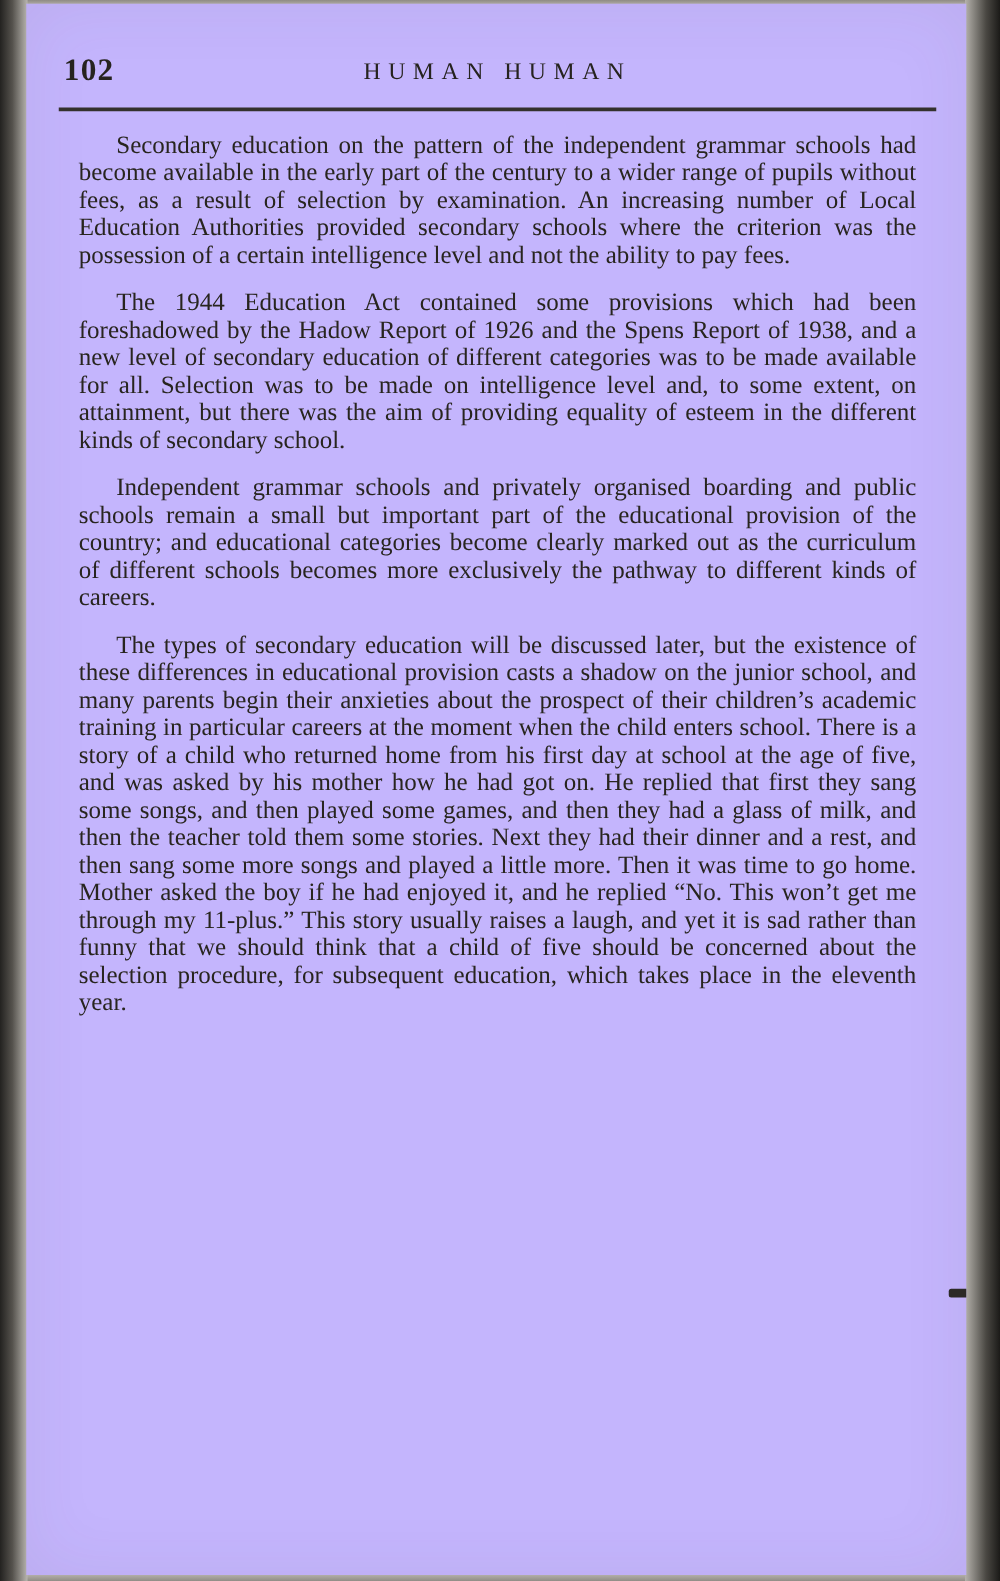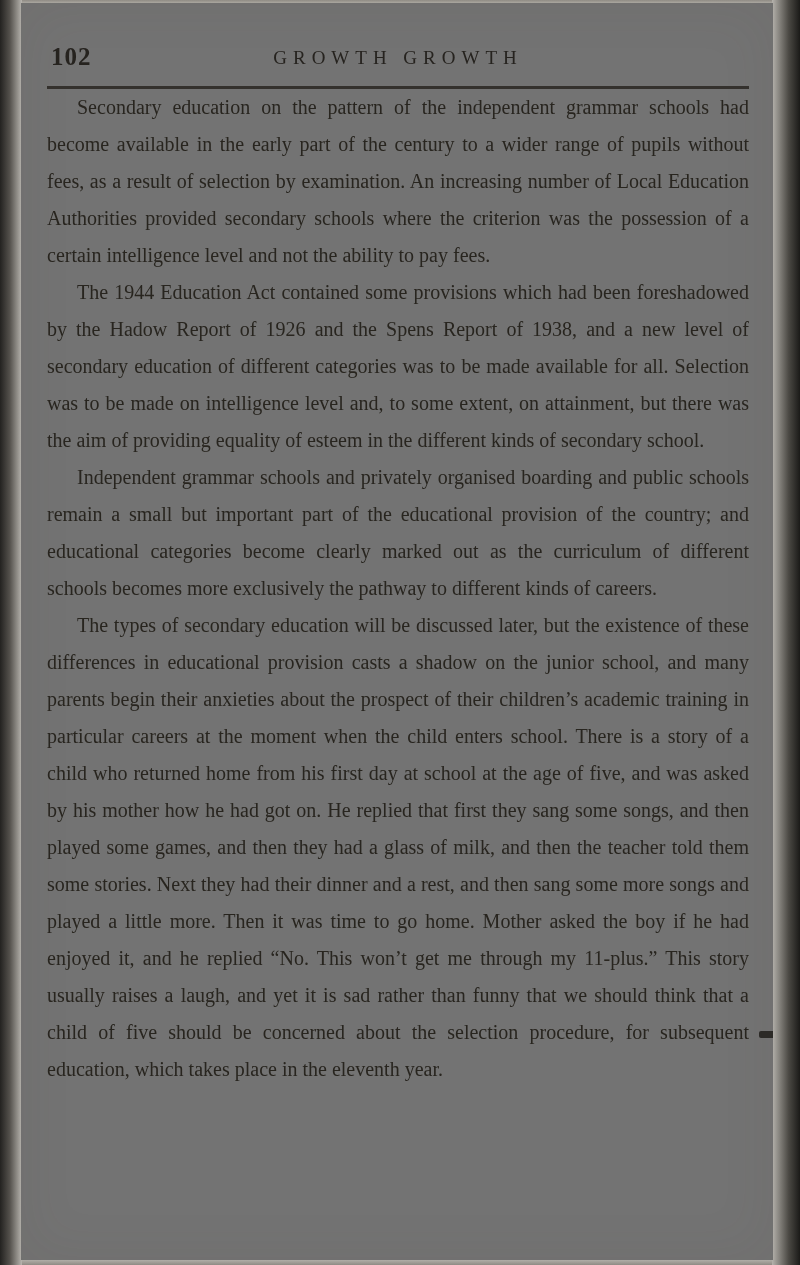--- a/index.html
+++ b/index.html
@@ -37,21 +37,21 @@
   }
   .edge-bottom {
     position: absolute;
     left: 0; right: 0; bottom: 0;
     height: 8px;
     background: linear-gradient(0deg, #8f8b84, #c6c3bd);
   }
   .paper {
     position: absolute;
     left: 21px; right: 27px; top: 3px; bottom: 5px;
-    background: #737373;
+    background: #c4b5fd;
     box-shadow: inset 0 0 55px rgba(90,80,60,0.08);
   }
   .page-inner {
     position: relative;
     height: 100%;
     padding: 40px 24px 0 26px;
     color: #26231f;
   }
   .header-row {
     position: relative;
@@ -81,24 +81,24 @@
   }
   .section-heading {
     font-size: 24px;
     font-weight: normal;
     letter-spacing: 0.5px;
     margin: 63px 0 7px 0;
     white-space: nowrap;
   }
   p.body-para {
     font-size: 20px;
-    line-height: 37px;
+    line-height: 22px;
     text-align: justify;
     text-indent: 30px;
-    margin: 0;
+    margin: 16px;
     color: #28251f;
   }
   .scan-artifact {
     position: absolute;
     right: 0;
     top: 1028px;
     width: 14px;
     height: 7px;
     background: #2c2a27;
     border-radius: 2px 0 0 2px;
@@ -111,21 +111,21 @@
 <div class="edge-top"></div>
 <div class="edge-bottom"></div>
 <div class="edge-left"></div>
 <div class="edge-right"></div>
 
 <div class="paper">
   <div class="page-inner">
 
     <div class="header-row">
       <span class="page-number">102</span>
-      <span class="running-title">GROWTH GROWTH</span>
+      <span class="running-title">HUMAN HUMAN</span>
     </div>
 
     <div class="header-rule"></div>
 
 
     <p class="body-para">Secondary education on the pattern of the independent grammar schools had become available in the early part of the century to a wider range of pupils without fees, as a result of selection by examination. An increasing number of Local Education Authorities provided secondary schools where the criterion was the possession of a certain intelligence level and not the ability to pay fees.</p>
 
     <p class="body-para">The 1944 Education Act contained some provisions which had been foreshadowed by the Hadow Report of 1926 and the Spens Report of 1938, and a new level of secondary education of different categories was to be made available for all. Selection was to be made on intelligence level and, to some extent, on attainment, but there was the aim of providing equality of esteem in the different kinds of secondary school.</p>
 
     <p class="body-para">Independent grammar schools and privately organised boarding and public schools remain a small but important part of the educational provision of the country; and educational categories become clearly marked out as the curriculum of different schools becomes more exclusively the pathway to different kinds of careers.</p>

